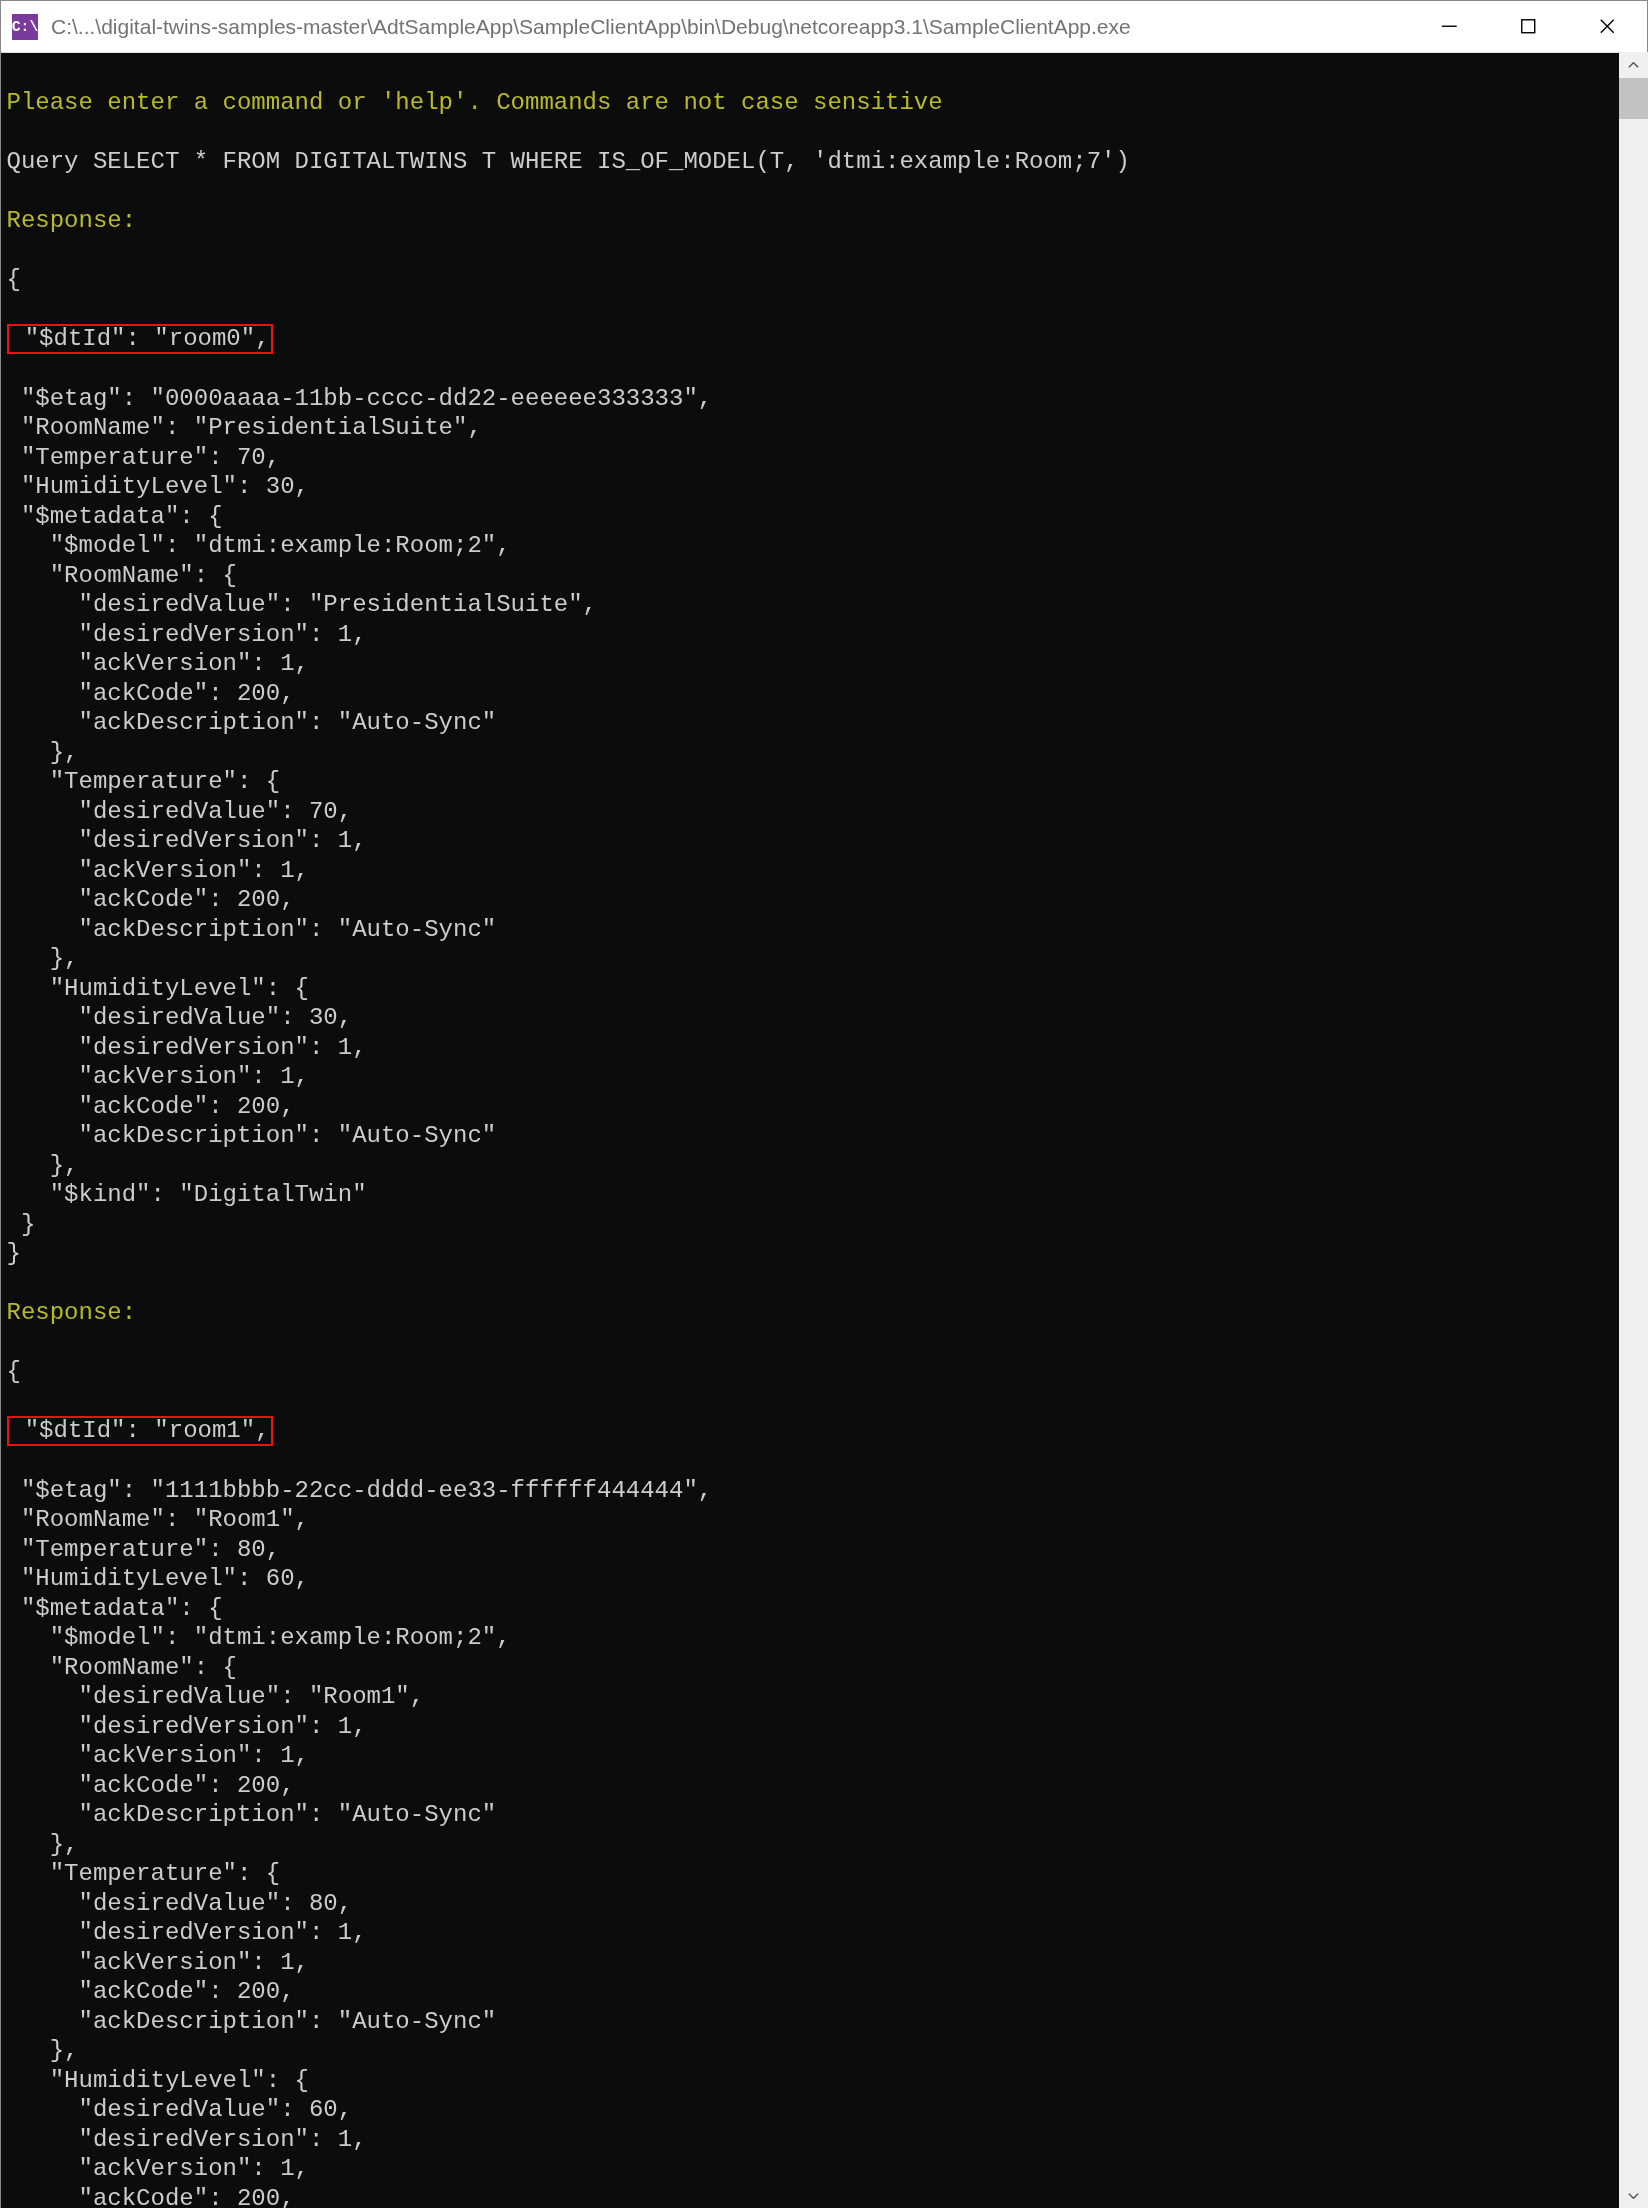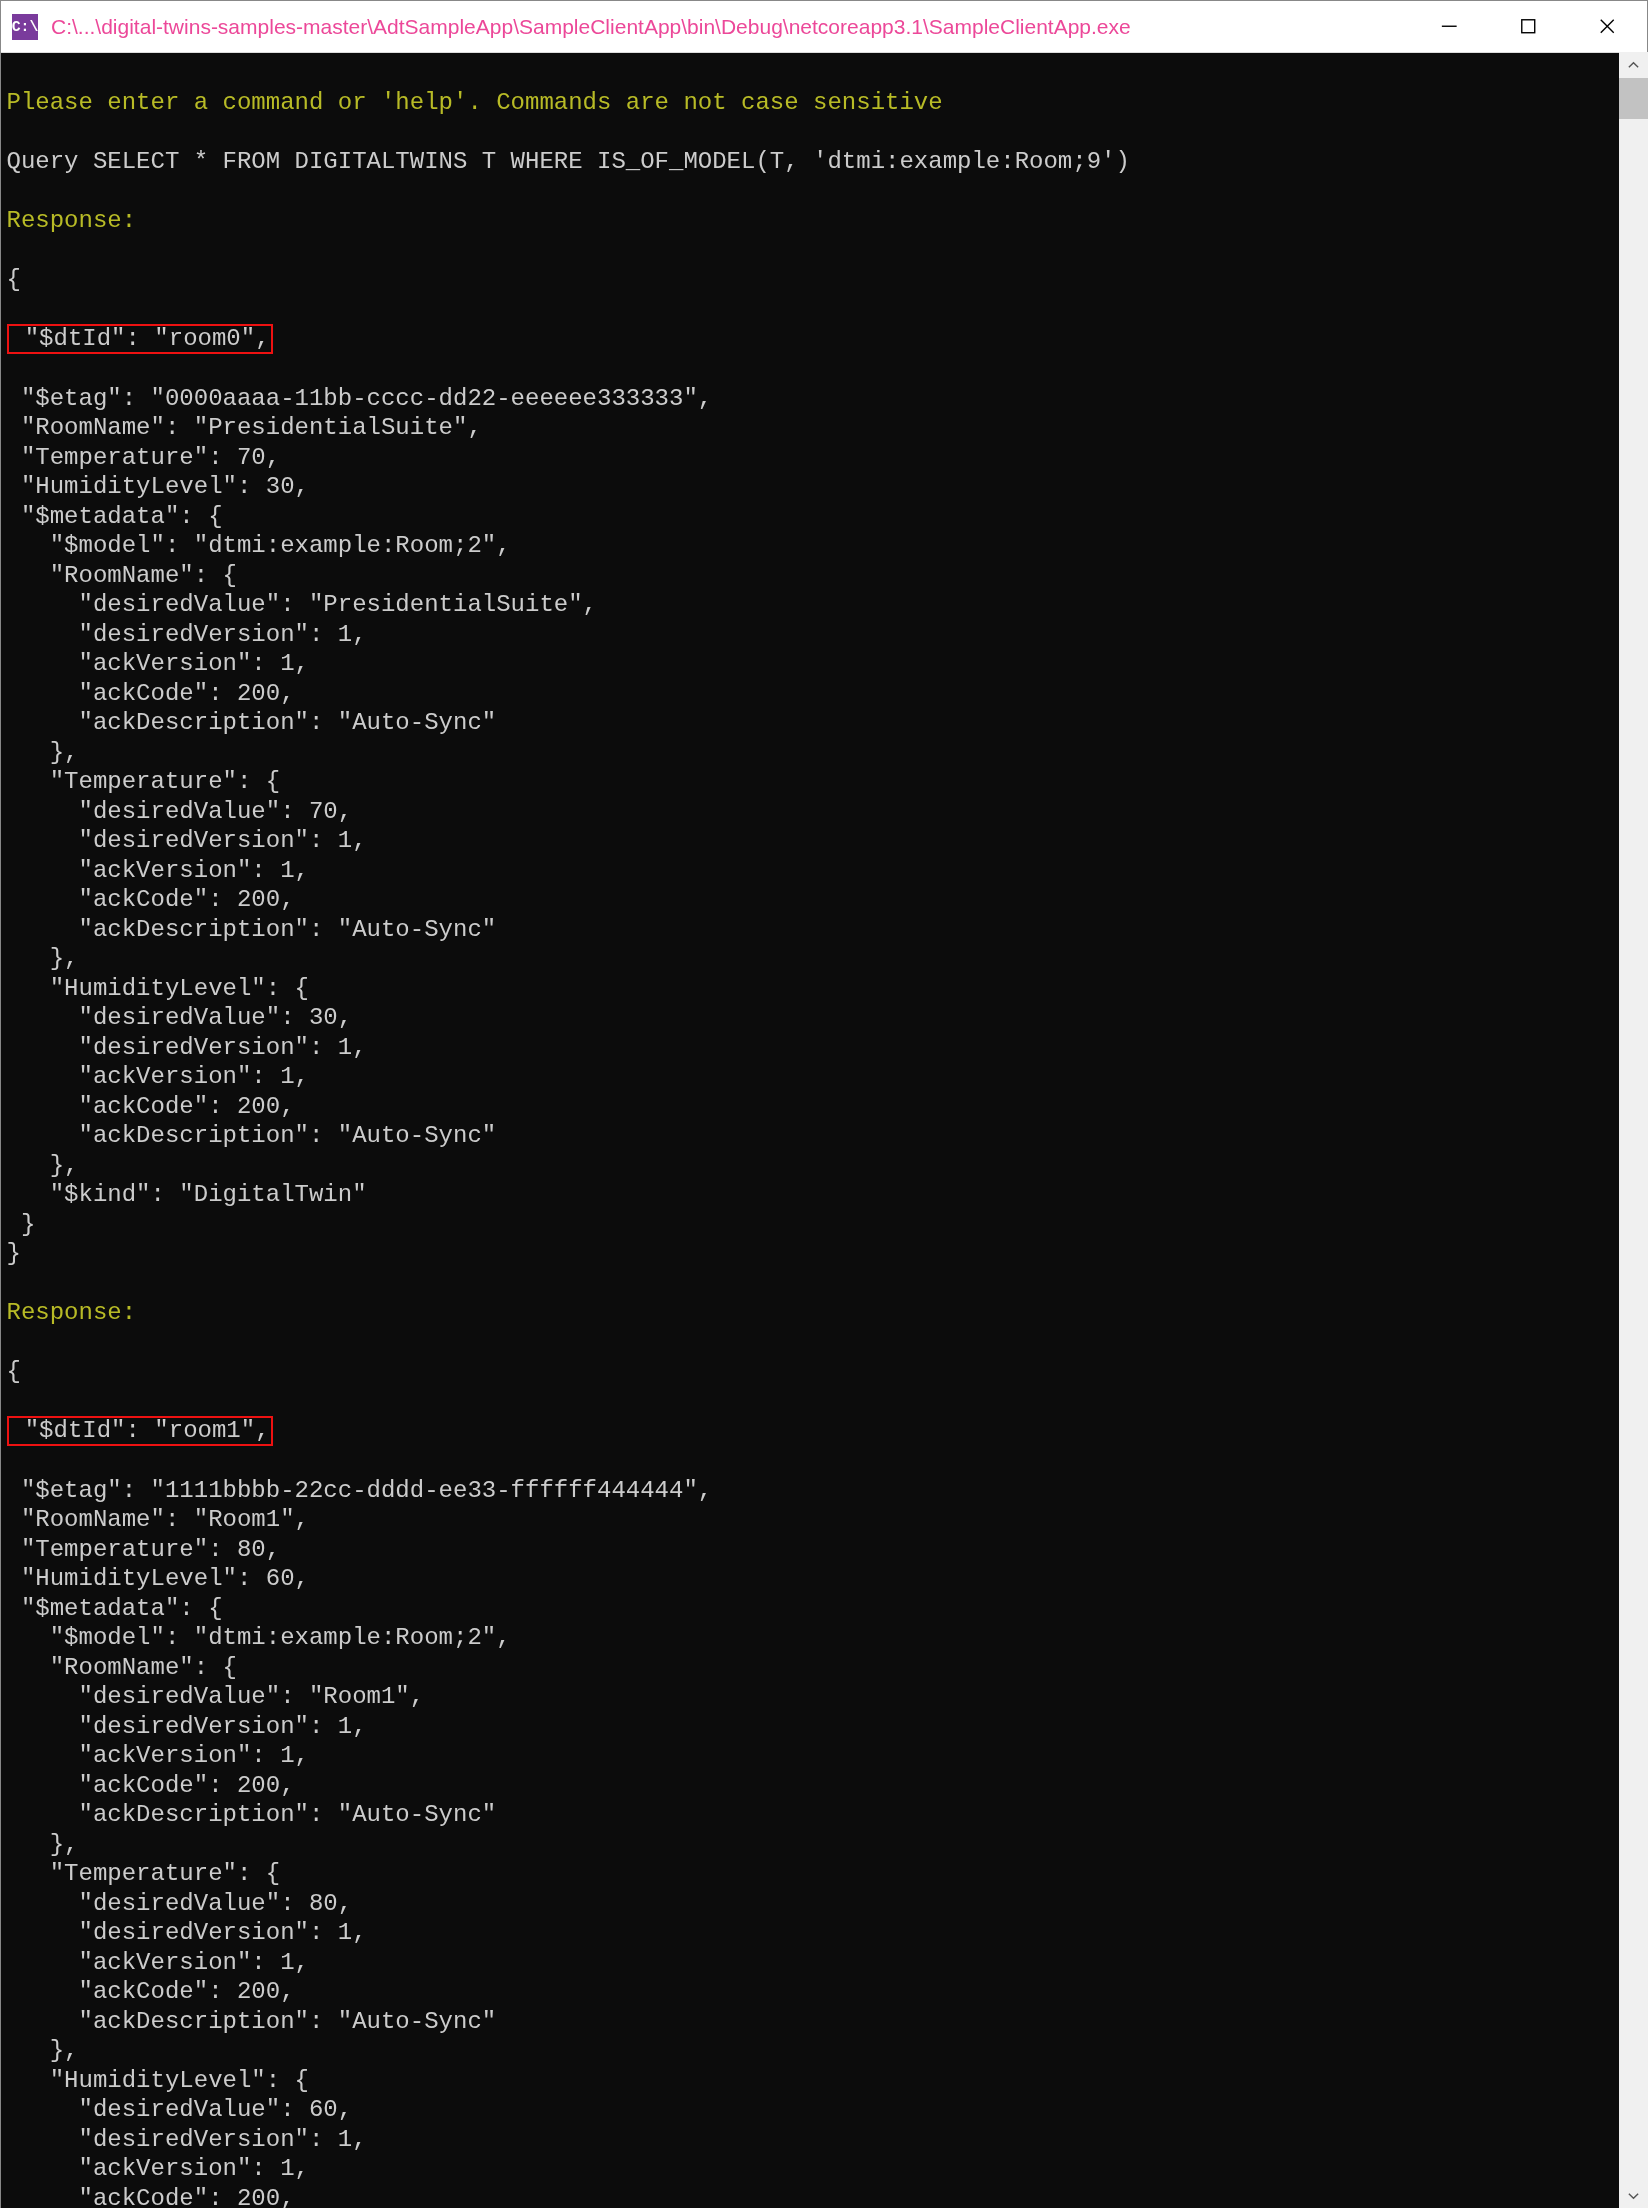--- a/index.html
+++ b/index.html
@@ -1,21 +1,21 @@
 <!DOCTYPE html>
 <html style="font-size:14.8px"><head>
 <meta charset="utf-8">
 <style>
 * { margin:0; padding:0; box-sizing:border-box; }
 html,body { width:1648px; height:2209px; font-family:Consolas,'Courier New',monospace; background:#fff; overflow:hidden; }
 
 .window { width:1648px; height:2209px; display:flex; flex-direction:column; border:0.9px solid #888; }
 .title-bar { height:52px; background:#fff; display:flex; align-items:center; padding:0 0 0 11px; border-bottom:0.9px solid #ddd; }
 .title-icon { width:26px; height:26px; background:#7a3b9c; margin-right:13px; display:flex; align-items:center; justify-content:center; color:#fff; font-size:14.8px; font-weight:bold; }
-.title-text { flex:1; font-family:"Segoe UI",Tahoma,sans-serif; font-size:21px; color:#ec4899; white-space:nowrap; overflow:hidden; }
+.title-text { flex:1; font-family:"Segoe UI",Tahoma,sans-serif; font-size:21px; color:#737373; white-space:nowrap; overflow:hidden; }
 .win-controls { display:flex; height:100%; }
 .win-btn { width:79px; height:100%; display:flex; align-items:center; justify-content:center; font-family:"Segoe UI",sans-serif; }
 .win-btn svg { display:block; }
 
 .console { flex:1; background:#0c0c0c; color:#ccc; font-size:24px; line-height:29.5px; padding:5.5px 0 5.5px 5.5px; white-space:pre; overflow:hidden; position:relative; }
 .line { display:block; min-height:29.5px; }
 .c-yellow { color:#b8bb26; }
 .c-white { color:#ccc; }
 .highlight { border:2.8px solid #e11; padding:0 1.8px; display:inline-block; line-height:26px; }
 
@@ -47,21 +47,21 @@
         <svg width="18.5" height="18.5" viewBox="0 0 20 20">
             <line x1="3" y1="3" x2="17" y2="17" stroke="#000" stroke-width="1.5"></line>
             <line x1="17" y1="3" x2="3" y2="17" stroke="#000" stroke-width="1.5"></line>
           </svg>
       </div>
     </div>
   </div>
 
   <div class="console">
 <span class="line c-yellow">Please enter a command or 'help'. Commands are not case sensitive</span>
-<span class="line c-white">Query SELECT * FROM DIGITALTWINS T WHERE IS_OF_MODEL(T, 'dtmi:example:Room;9')</span>
+<span class="line c-white">Query SELECT * FROM DIGITALTWINS T WHERE IS_OF_MODEL(T, 'dtmi:example:Room;7')</span>
 <span class="line c-yellow">Response:</span>
 <span class="line c-white">{</span>
 <span class="line c-white"><span class="highlight"> "$dtId": "room0",</span></span>
 <span class="line c-white"> "$etag": "0000aaaa-11bb-cccc-dd22-eeeeee333333",
  "RoomName": "PresidentialSuite",
  "Temperature": 70,
  "HumidityLevel": 30,
  "$metadata": {
    "$model": "dtmi:example:Room;2",
    "RoomName": {

